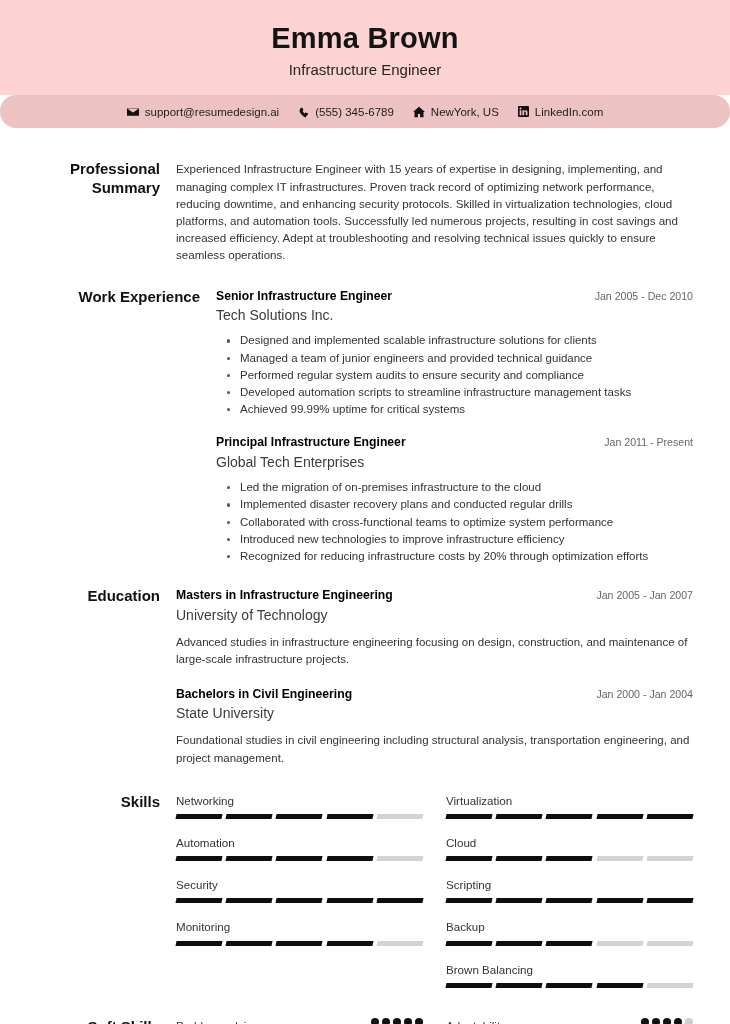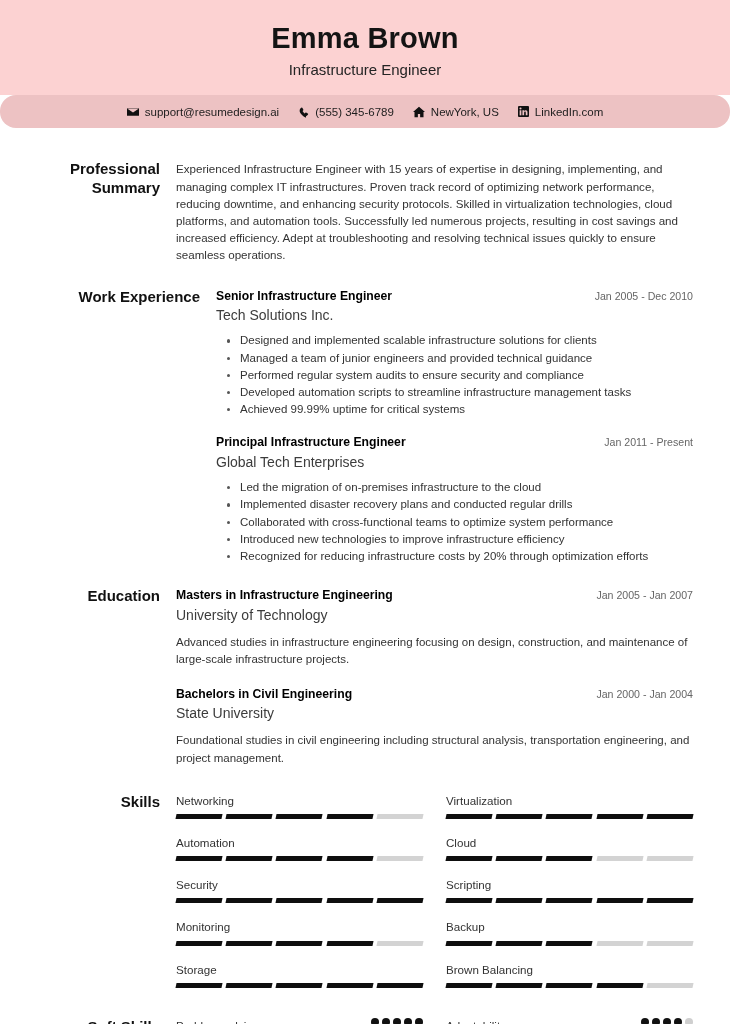--- a/index.html
+++ b/index.html
@@ -337,30 +337,20 @@
             <div class="skill-row">
               <div class="skill-name">Monitoring</div>
               <div class="skill-bar">
                 <div class="seg on"></div>
                 <div class="seg on"></div>
                 <div class="seg on"></div>
                 <div class="seg on"></div>
                 <div class="seg"></div>
               </div>
             </div>
-            <div class="skill-row">
-              <div class="skill-name">Storage</div>
-              <div class="skill-bar">
-                <div class="seg on"></div>
-                <div class="seg on"></div>
-                <div class="seg on"></div>
-                <div class="seg on"></div>
-                <div class="seg on"></div>
-              </div>
-            </div>
           </div>
         <div class="skills-col" id="skills-right">
             <div class="skill-row">
               <div class="skill-name">Virtualization</div>
               <div class="skill-bar">
                 <div class="seg on"></div>
                 <div class="seg on"></div>
                 <div class="seg on"></div>
                 <div class="seg on"></div>
                 <div class="seg on"></div>

